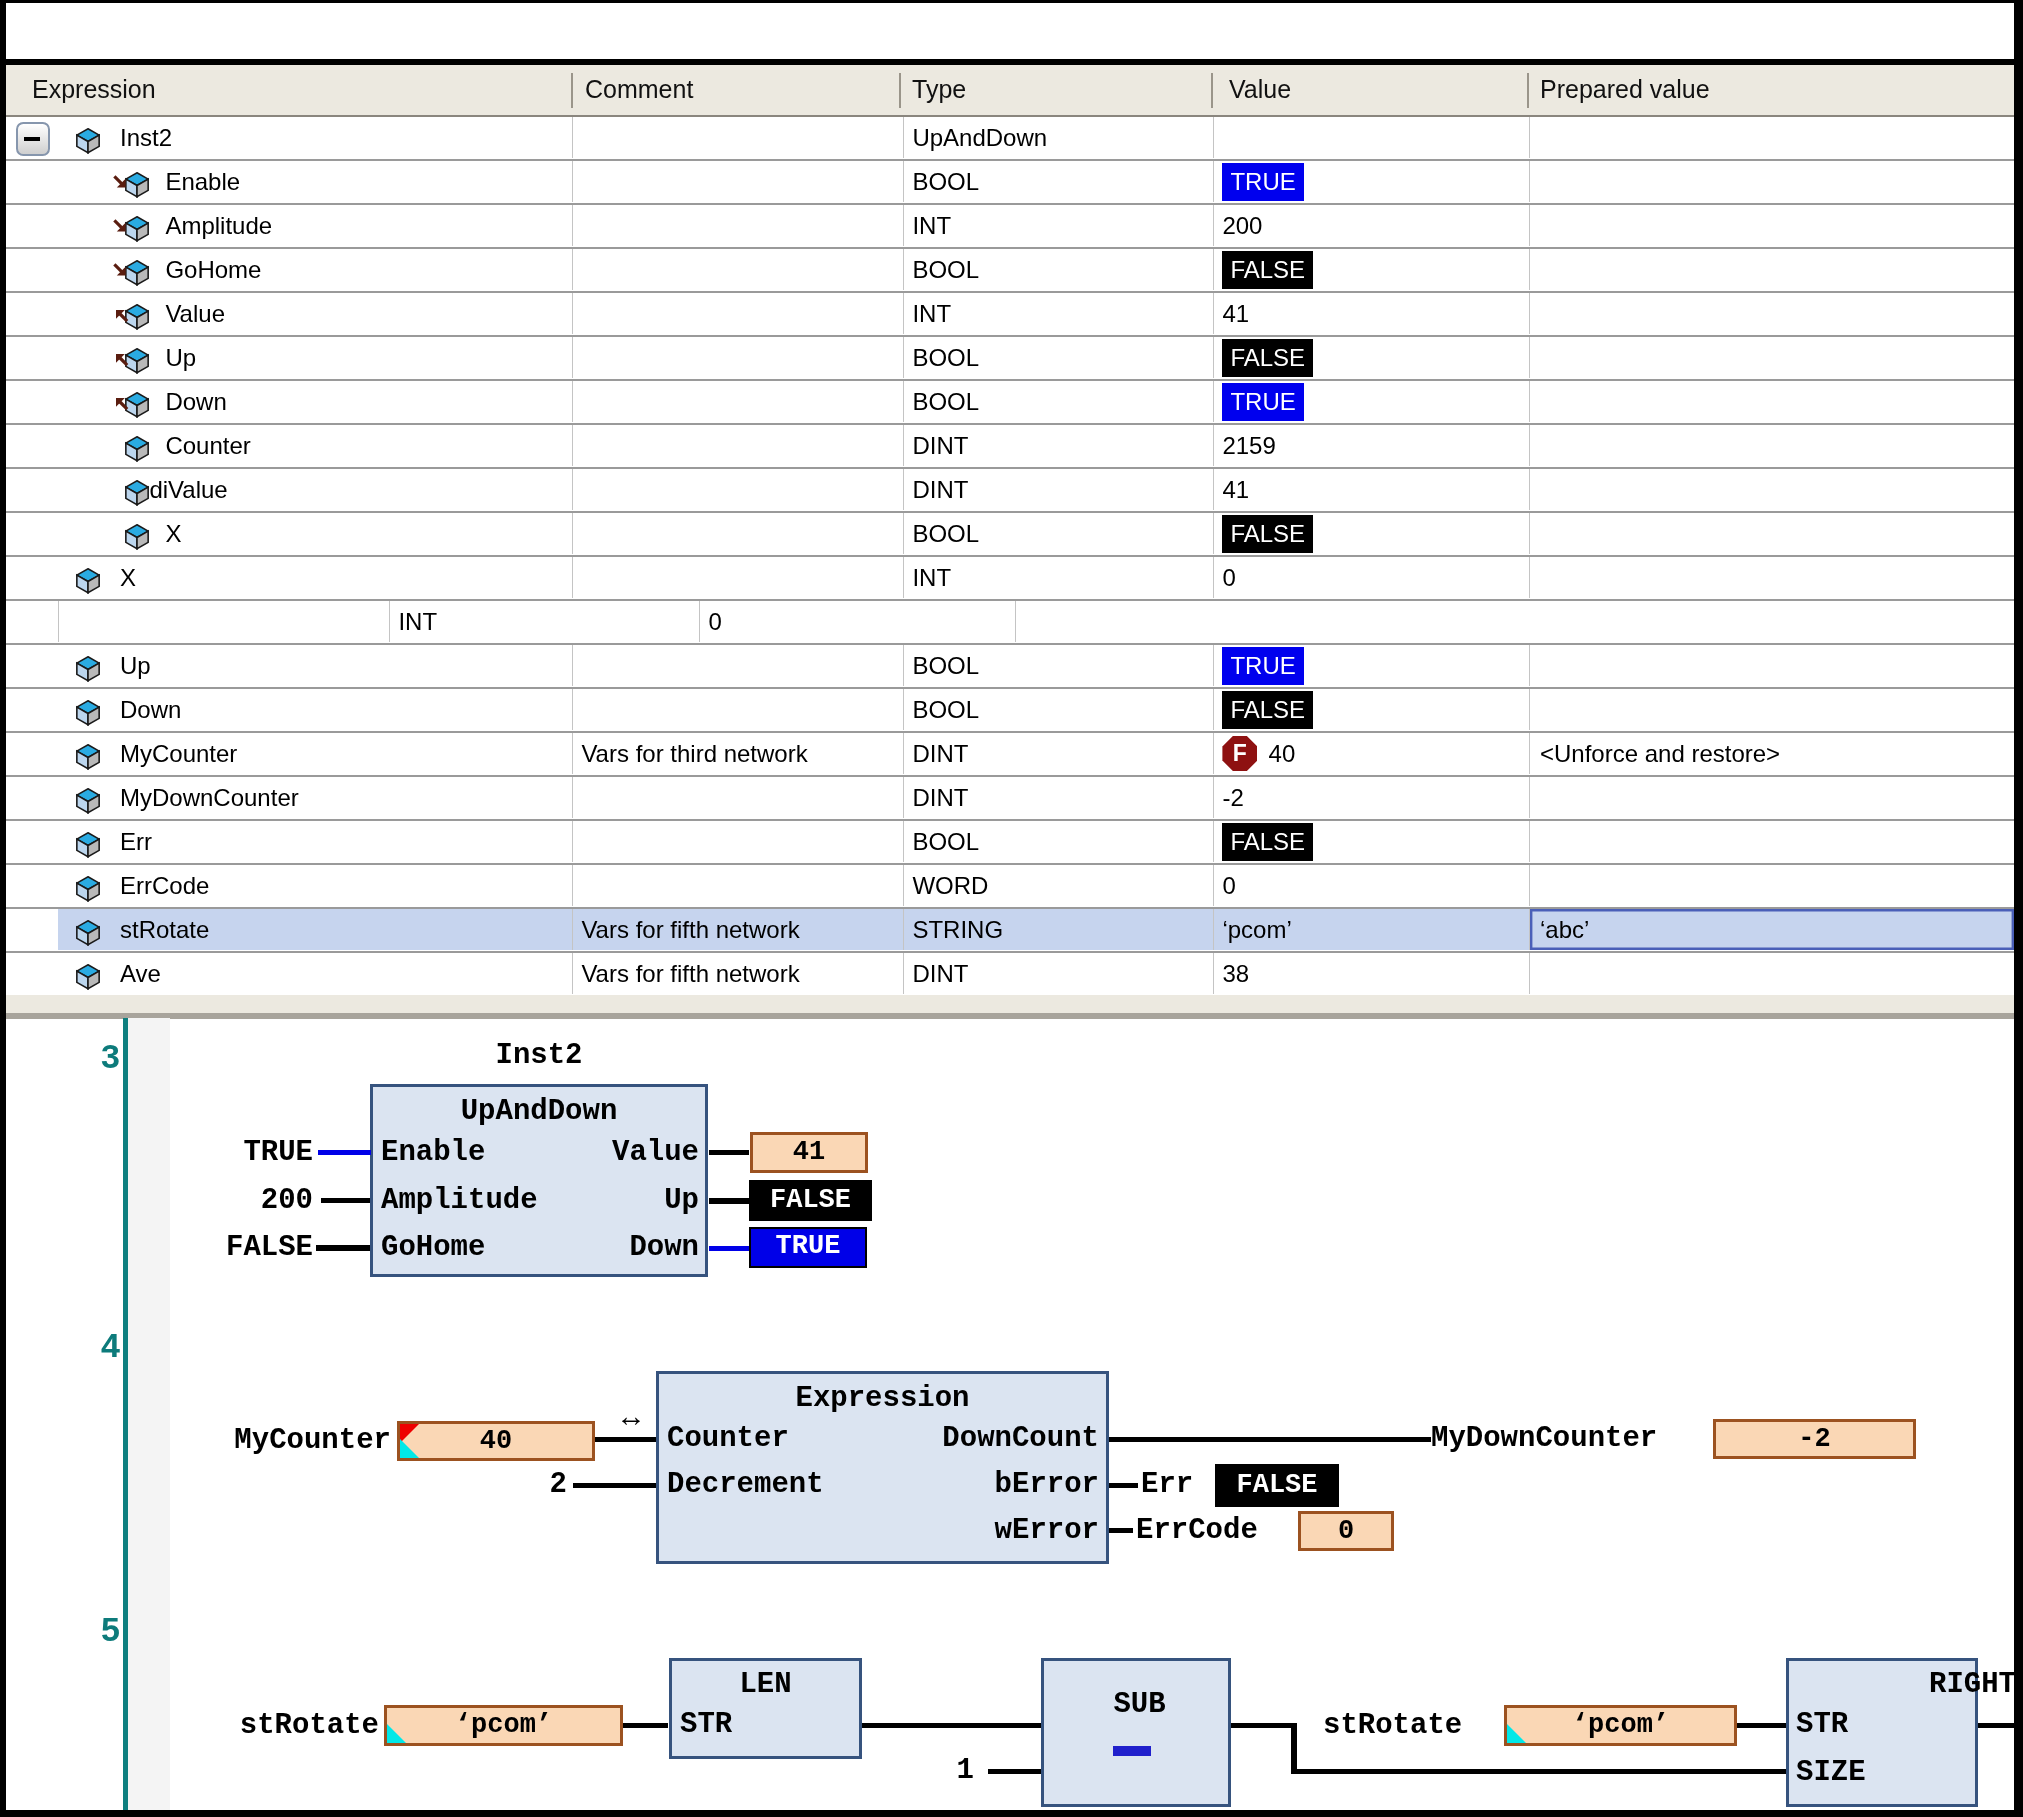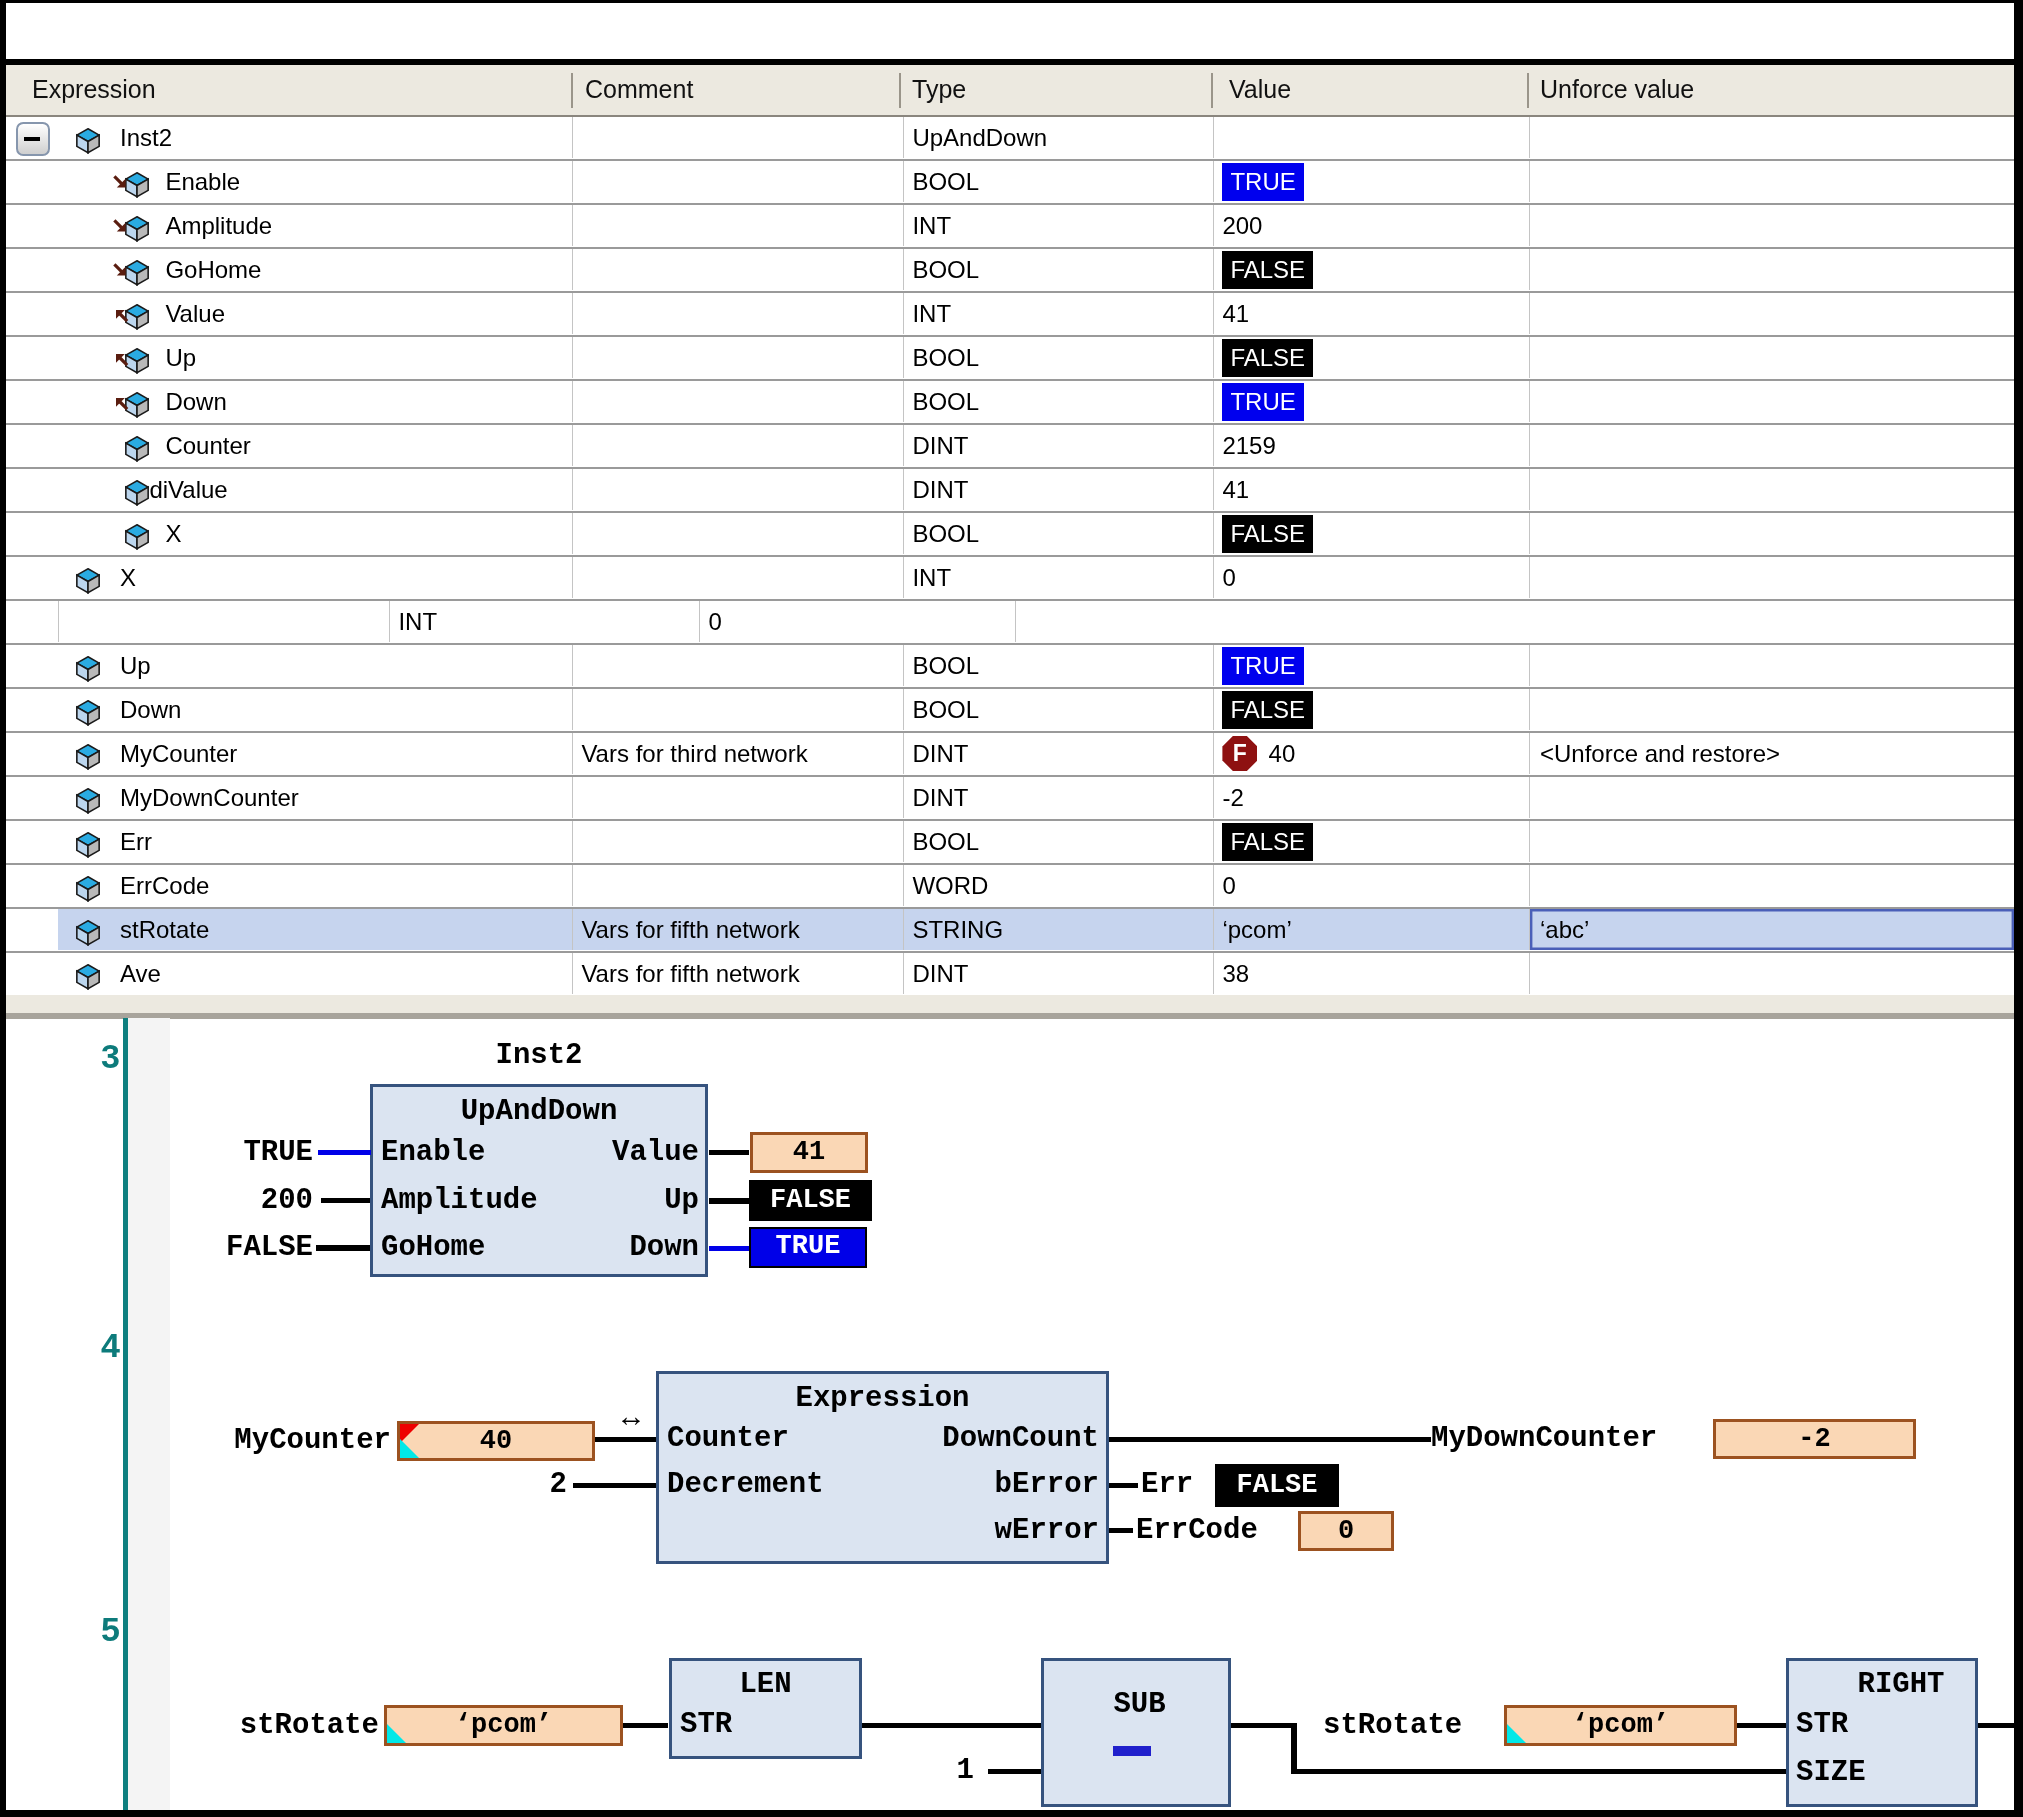--- a/index.html
+++ b/index.html
@@ -79,21 +79,21 @@
   <div class="frame" style="left:2014px;top:0;width:9.6px;height:1818px;"></div>
   <div class="frame" style="left:0;top:1810px;width:2024px;height:8px;"></div>
 
   <div class="abs" style="left:6.4px;top:59px;width:2008px;height:6.4px;background:#000;"></div>
 
   <div class="header"></div>
   <div class="hlabel" style="left:32px;">Expression</div>
   <div class="hlabel" style="left:585px;">Comment</div>
   <div class="hlabel" style="left:912px;text-align:right;">Type</div>
   <div class="hlabel" style="left:1229px;">Value</div>
-  <div class="hlabel" style="left:1540px;">Unforce value</div>
+  <div class="hlabel" style="left:1540px;">Prepared value</div>
   <div class="hsep" style="left:571px;"></div>
   <div class="hsep" style="left:899px;"></div>
   <div class="hsep" style="left:1211px;"></div>
   <div class="hsep" style="left:1527px;"></div>
 
   <div class="rows" id="rows">
       <div class="row">
         <div class="cell c-gutter">
           <div class="expandbox">
             <span class="minus"></span>
@@ -528,20 +528,20 @@
     <div class="fwire" style="left:1231px;top:1723px;width:65px;height:4.8px;"></div>
     <div class="fwire" style="left:1291px;top:1723px;width:5.6px;height:50px;"></div>
     <div class="fwire" style="left:1291px;top:1769px;width:495px;height:4.8px;"></div>
     <div class="ftext" style="left:1323px;top:1709px;">stRotate</div>
     <div class="obox" style="left:1504px;top:1705px;width:233px;height:41px;line-height:35px;">
       <span class="tri-cyan"></span>
       <span>‘pcom’</span>
     </div>
     <div class="fwire" style="left:1737px;top:1723px;width:49px;height:4.8px;"></div>
     <div class="fblock" style="left:1786px;top:1658px;width:192px;height:149px;"></div>
-    <div class="ftext fcenter" style="left:1786px;top:1668px;width:230px;">RIGHT</div>
+    <div class="ftext fcenter" style="left:1786px;top:1668px;width:230px;text-align:right;">RIGHT</div>
     <div class="ftext" style="left:1796px;top:1708px;">STR</div>
     <div class="ftext" style="left:1796px;top:1756px;">SIZE</div>
     <div class="fwire" style="left:1978px;top:1723px;width:37px;height:4.8px;"></div>
   </div>
 
 </div>
 
 
 </body></html>

